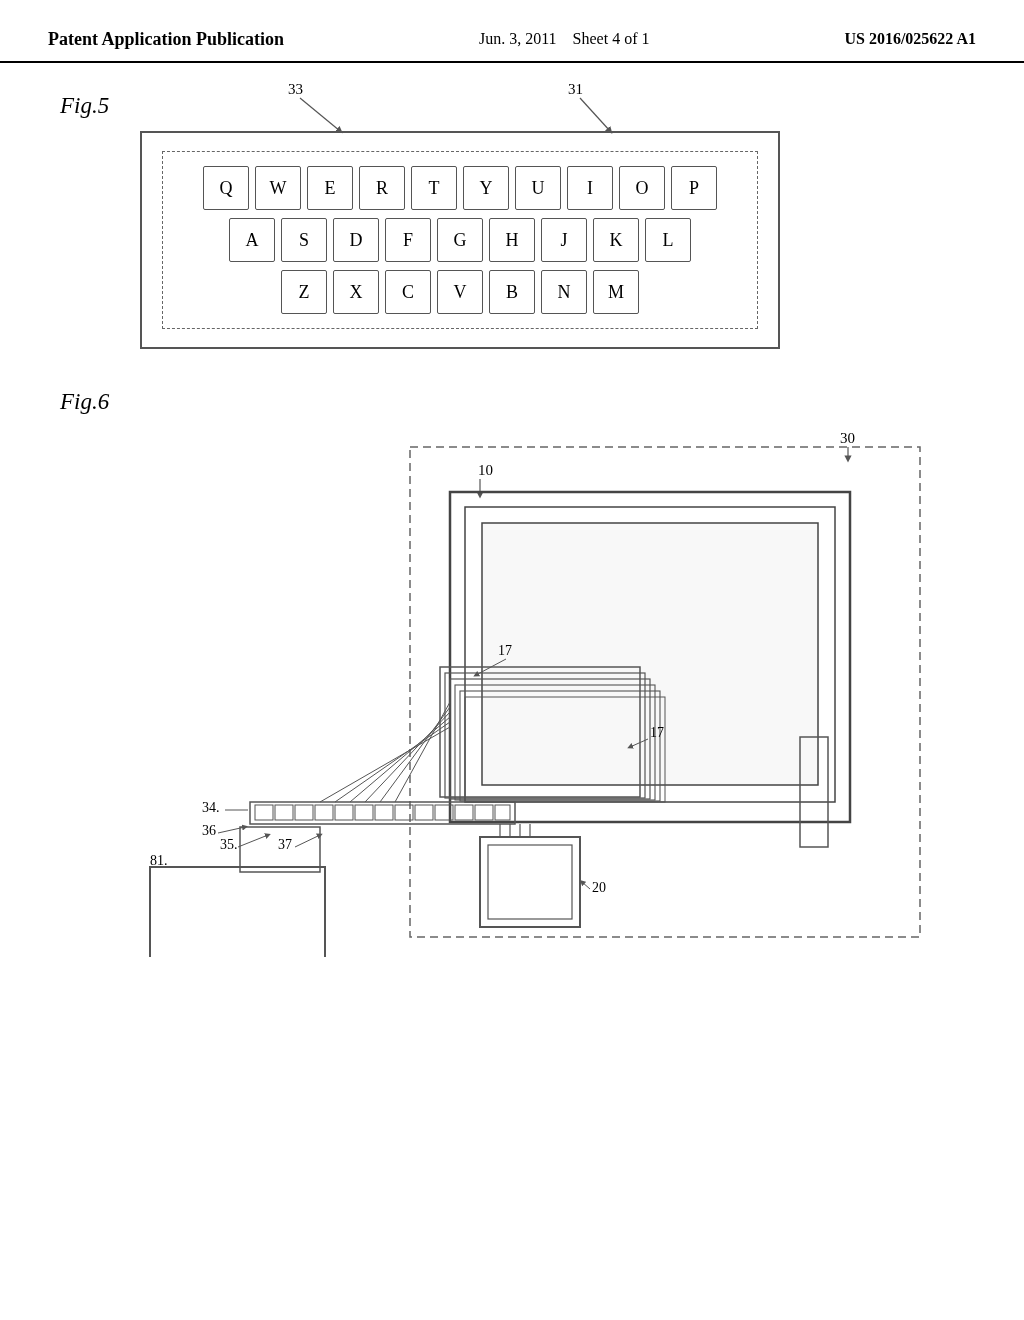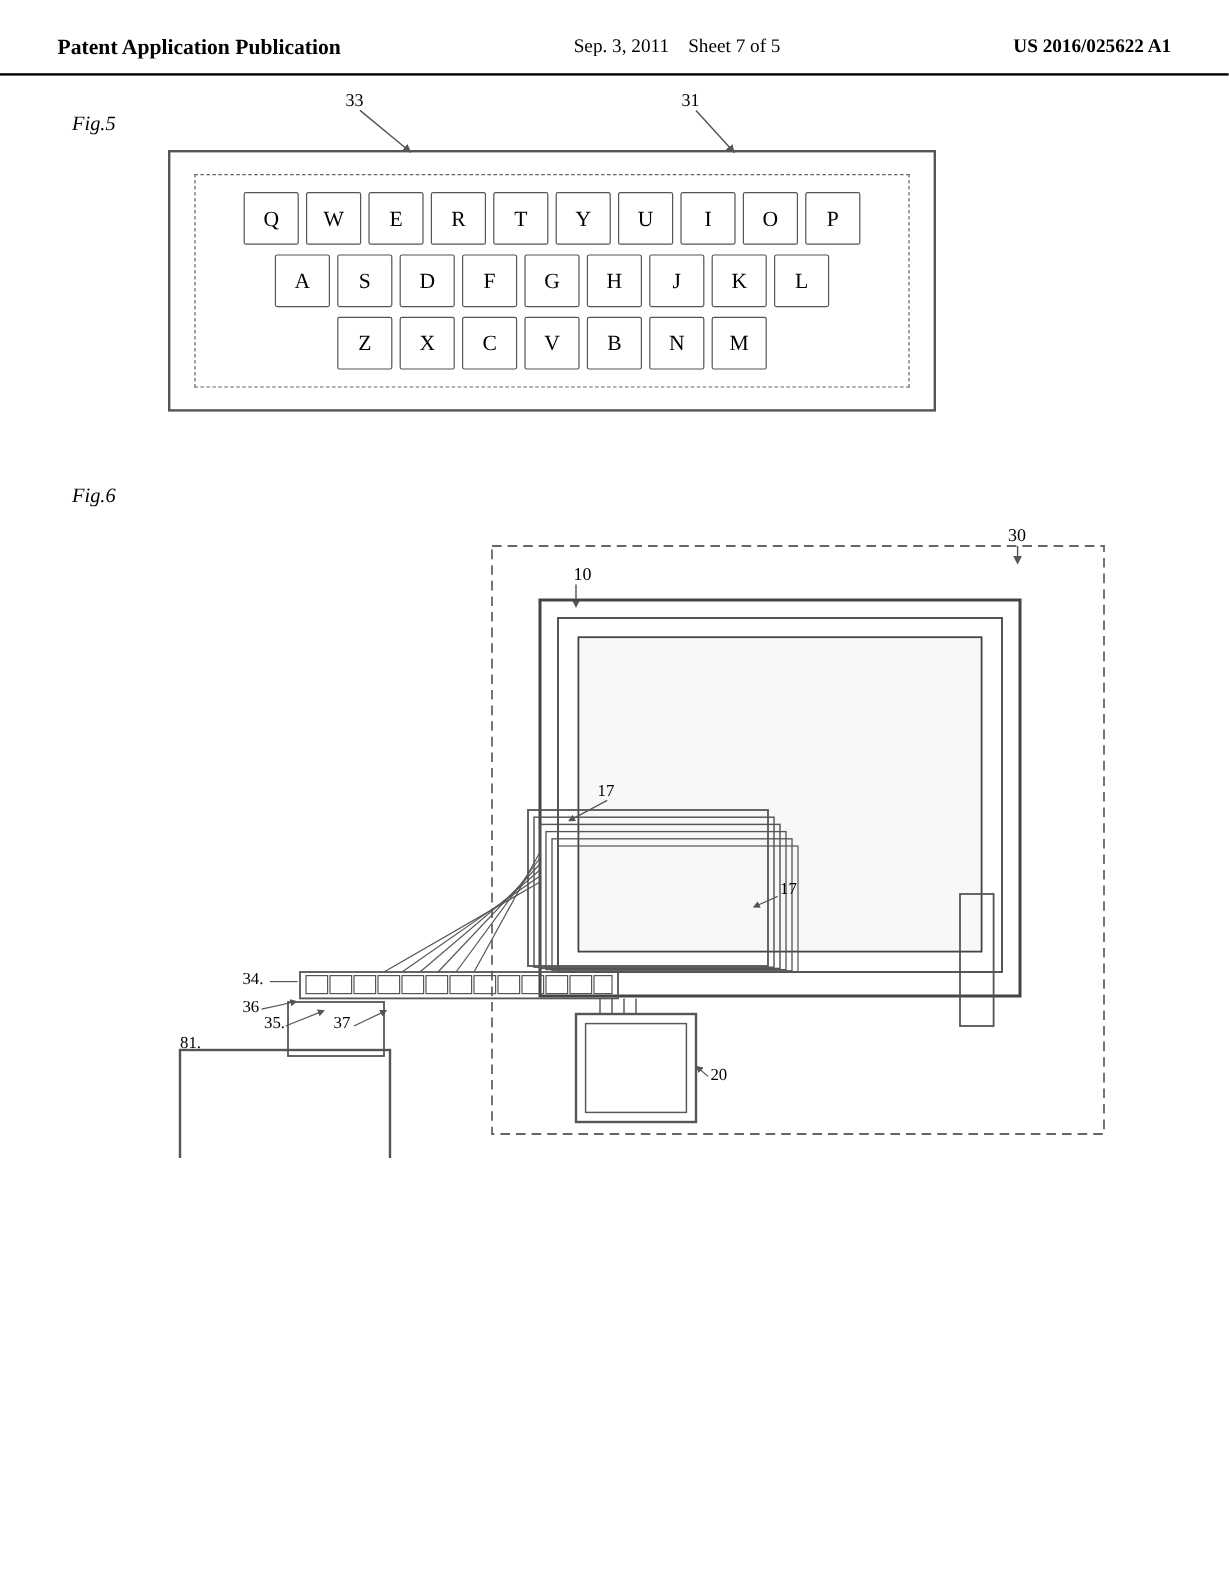--- a/index.html
+++ b/index.html
@@ -39,21 +39,21 @@
     }
 
     
     .content {
       padding: 30px 60px;
       position: relative;
     }
 
     
     .fig-label {
-      font-size: 17px;
+      font-size: 23px;
       font-style: italic;
       margin-bottom: 12px;
       font-family: 'Times New Roman', serif;
     }
 
     
     .keyboard-container {
       position: relative;
       margin: 3px auto;
       width: 680px;
@@ -98,21 +98,21 @@
     
     .arrow-svg-fig5 {
       position: absolute;
       top: -55px;
       left: 0;
       pointer-events: none;
     }
 
     
     .fig6-section {
-      margin-top: 60px;
+      margin-top: 40px;
       position: relative;
     }
 
     .fig6-diagram {
       position: relative;
       margin-left: 60px;
       width: 820px;
       height: 520px;
       text-align: center;
     }
@@ -123,22 +123,22 @@
       top: 0;
       left: 0;
     }
   </style>
 </head>
 <body>
 
 <div class="header">
   <div class="header-left">Patent Application Publication</div>
   <div class="header-center">
-    <span>Sep. 3, 2011</span>&nbsp;&nbsp;&nbsp;
-    <span>Sheet 7 of 5</span>
+    <span>Jun. 3, 2011</span>&nbsp;&nbsp;&nbsp;
+    <span>Sheet 4 of 1</span>
   </div>
   <div class="header-right">US 2016/025622 A1</div>
 </div>
 
 <div class="content">
 
   <div class="fig-label">Fig.5</div>
 
   <div class="keyboard-container">
 

